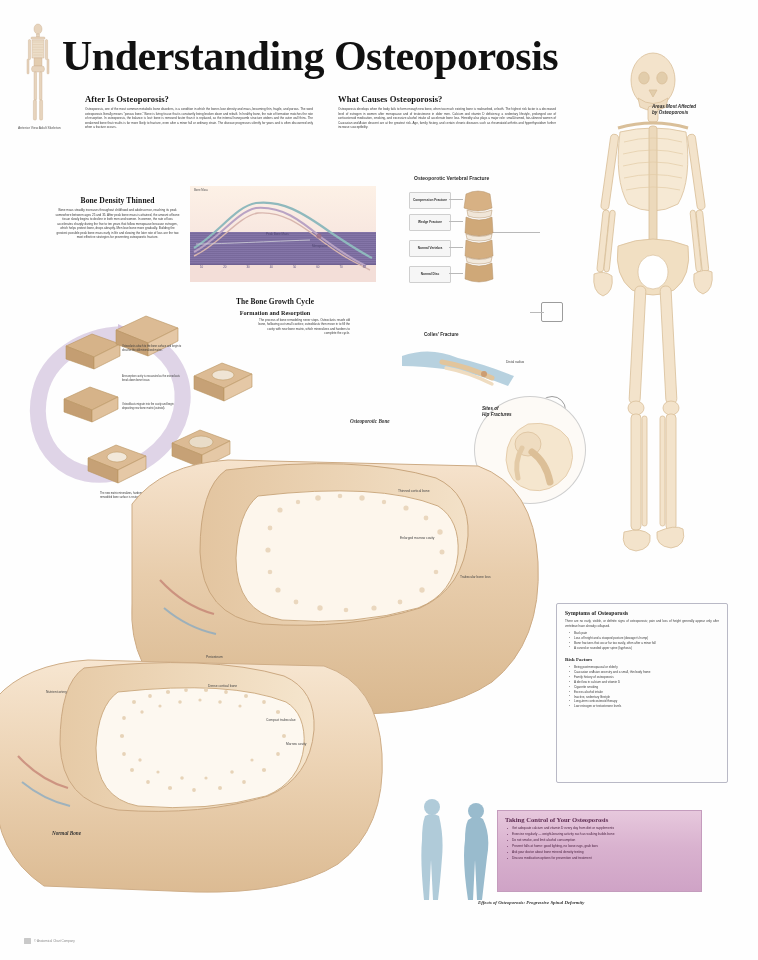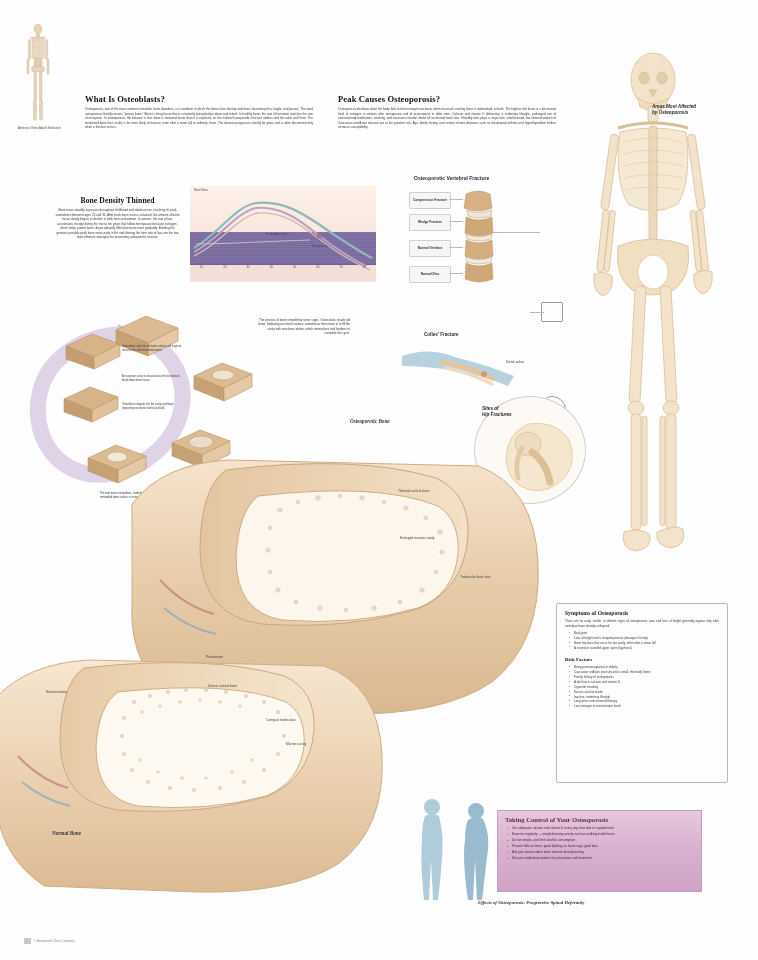--- a/index.html
+++ b/index.html
@@ -186,28 +186,29 @@
         <rect x="29" y="37" width="2" height="15" rx="1"></rect>
       </g>
       <g stroke="#d3bb9d" stroke-width="0.35" fill="none">
         <path d="M14.8 20 h10.4 M14.6 22.6 h10.8 M14.5 25.2 h11 M14.6 27.8 h10.8 M15 30.4 h10 M15.4 33 h9.2"></path>
       </g>
     </svg>
     <div class="cap">Anterior View
 Adult Skeleton</div>
   </div>
 
+  <div class="title">Understanding Osteoporosis</div>
 
   <div class="blk" style="left:85px;top:94px;width:228px;">
-    <h3>What Is Osteoblasts?</h3>
+    <h3>After Is Osteoporosis?</h3>
     <div class="body-copy">Osteoporosis, one of the most common metabolic bone disorders, is a condition in which the bones lose density and mass, becoming thin, fragile, and porous. The word osteoporosis literally means "porous bone." Bone is living tissue that is constantly being broken down and rebuilt. In healthy bone, the rate of formation matches the rate of resorption. In osteoporosis, the balance is lost: bone is removed faster than it is replaced, so the internal honeycomb structure widens and the outer wall thins. The weakened bone that results is far more likely to fracture, even after a minor fall or ordinary strain. The disease progresses silently for years and is often discovered only when a fracture occurs.</div>
   </div>
 
   <div class="blk" style="left:338px;top:94px;width:218px;">
-    <h3>Peak Causes Osteoporosis?</h3>
+    <h3>What Causes Osteoporosis?</h3>
     <div class="body-copy">Osteoporosis develops when the body fails to form enough new bone, when too much existing bone is reabsorbed, or both. The highest risk factor is a decreased level of estrogen in women after menopause and of testosterone in older men. Calcium and vitamin D deficiency, a sedentary lifestyle, prolonged use of corticosteroid medication, smoking, and excessive alcohol intake all accelerate bone loss. Heredity also plays a major role: small-framed, fair-skinned women of Caucasian and Asian descent are at the greatest risk. Age, family history, and certain chronic diseases such as rheumatoid arthritis and hyperthyroidism further increase susceptibility.</div>
   </div>
 
   <div class="blk" style="left:55px;top:196px;width:125px;">
     <h3 style="text-align:center;font-size:7.6px;">Bone Density Thinned</h3>
     <div class="body-copy" style="text-align:center;">Bone mass steadily increases throughout childhood and adolescence, reaching its peak somewhere between ages 25 and 35. After peak bone mass is attained, the amount of bone tissue slowly begins to decline in both men and women. In women, the rate of loss accelerates sharply during the five to ten years that follow menopause because estrogen, which helps protect bone, drops abruptly. Men lose bone more gradually. Building the greatest possible peak bone mass early in life and slowing the later rate of loss are the two most effective strategies for preventing osteoporotic fracture.</div>
   </div>
 
   <div class="chart">
     <div class="plot">
@@ -264,20 +265,24 @@
       <path d="M4 8 q12 -6 24 0 l2 14 q-14 6 -28 0 z" fill="#d7b184"></path>
       <path d="M5 24 q12 5 25 0 l-1 6 q-12 4 -23 0 z" fill="#f0e6d8"></path>
       <path d="M4 31 q13 6 26 0 l1 16 q-14 6 -28 0 z" fill="#cfa878"></path>
       <path d="M4 48 q13 5 26 0 l-1 5 q-12 4 -24 0 z" fill="#f2e9dc"></path>
       <path d="M4 54 q13 6 26 0 l1 16 q-14 6 -28 0 z" fill="#d4ae80"></path>
       <path d="M4 71 q13 5 26 0 l-1 5 q-12 4 -24 0 z" fill="#f2e9dc"></path>
       <path d="M4 77 q13 6 26 0 l1 16 q-14 6 -28 0 z" fill="#cfa878"></path>
     </g>
   </svg>
 
+  <div class="blk" style="left:200px;top:297px;width:150px;text-align:center;">
+    <h3 style="font-size:7.4px;">The Bone Growth Cycle</h3>
+    <div class="sub">Formation and Resorption</div>
+  </div>
   <div class="tiny" style="position:absolute;left:258px;top:318px;width:92px;text-align:right;">The process of bone remodeling never stops. Osteoclasts resorb old bone, hollowing out small cavities; osteoblasts then move in to fill the cavity with new bone matrix, which mineralizes and hardens to complete the cycle.</div>
 
   <div class="cycle-arrow">
     <svg width="215" height="175" viewBox="0 0 215 175">
       <path d="M118 20 C 178 42, 176 124, 104 152 C 46 172, 6 126, 18 74 C 26 40, 60 18, 100 16" fill="none" stroke="#d9cce3" stroke-width="16" stroke-linecap="round" opacity=".85"></path>
       <path d="M96 6 l22 11 l-22 12 z" fill="#d4c4e0"></path>
     </svg>
   </div>
 
   <svg style="position:absolute;left:62px;top:330px;" width="62" height="46" viewBox="0 0 62 46">

